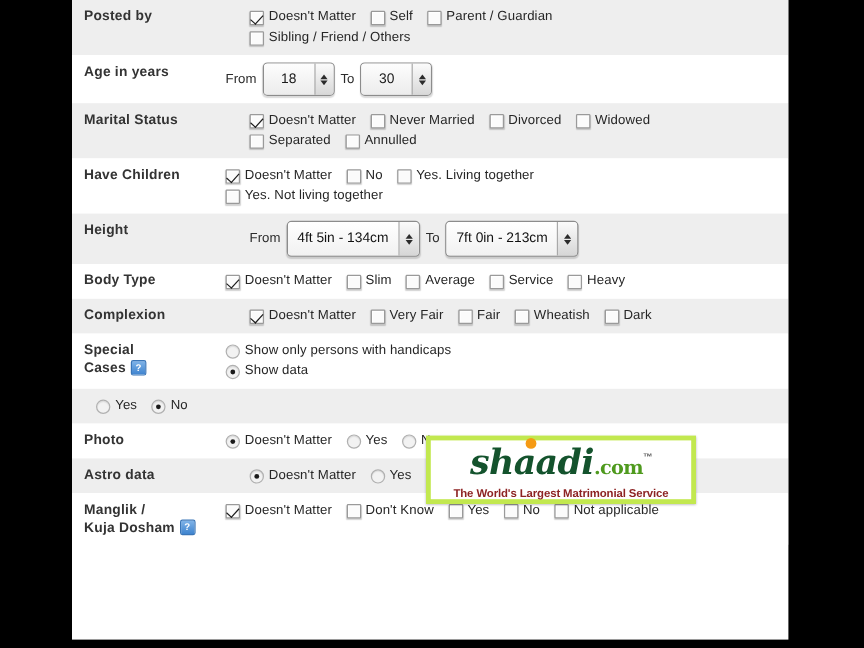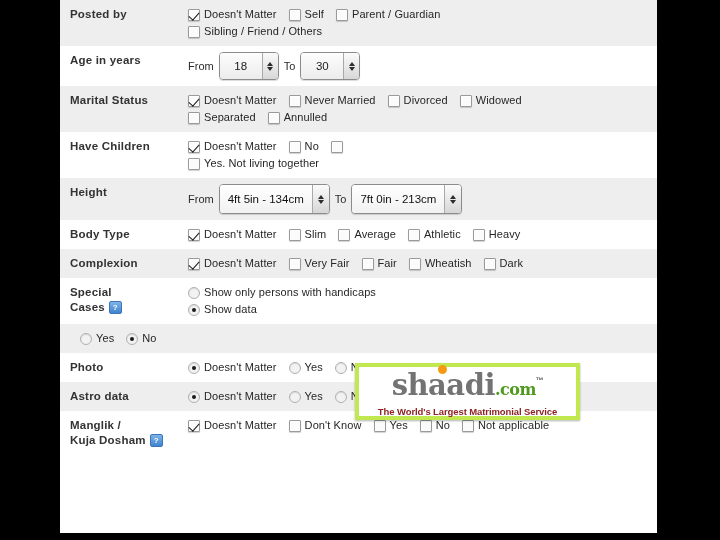--- a/index.html
+++ b/index.html
@@ -2,21 +2,21 @@
 <html><head>
 <meta charset="utf-8">
 <style>
   html,body{margin:0;padding:0;}
   body{
     width:720px;height:540px;background:#000;overflow:hidden;
     font-family:"Liberation Sans","DejaVu Sans",sans-serif;
   }
   #slide{position:absolute;left:60px;top:0;width:597px;height:533px;background:#fff;overflow:hidden;}
   .row{display:flex;align-items:flex-start;box-sizing:border-box;padding:6px 0 6px 10px;position:relative;}
-  .row.shade{background:#eeeeee;}
+  .row.shade{background:#eeeeee;gap:20px;}
   .row.plain{background:#ffffff;}
   .label{
     width:108px;flex:0 0 108px;font-size:11.5px;font-weight:bold;color:#333;
     letter-spacing:0.2px;line-height:15px;padding-top:1px;
   }
   .label .l2{display:block;}
   .fields{flex:1;padding-left:10px;position:relative;}
   .line{display:flex;align-items:center;flex-wrap:nowrap;line-height:17px;}
   .opt{display:inline-flex;align-items:center;margin-right:12px;white-space:nowrap;}
   .opt .txt{font-size:11px;color:#262626;margin-left:4px;letter-spacing:0.1px;}
@@ -83,21 +83,21 @@
     vertical-align:1px;margin-left:4px;
   }
   
   #logo{
     position:absolute;left:355px;top:363px;width:225px;height:57px;
     border:4px solid #c2e84f;background:#fff;box-sizing:border-box;
     display:flex;flex-direction:column;justify-content:center;align-items:center;
     box-shadow:0 1px 2px rgba(0,0,0,.3);
   }
   #logo .brand{position:relative;font-size:29px;font-weight:bold;line-height:30px;letter-spacing:-0.5px;}
-  #logo .brand .s1{color:#737373;font-family:"DejaVu Serif","Liberation Serif",serif;}
+  #logo .brand .s1{color:#14532d;font-family:"DejaVu Serif","Liberation Serif",serif;font-style:italic;}
   #logo .brand .s2{color:#4f9a1e;font-family:"DejaVu Serif","Liberation Serif",serif;font-size:16px;}
   #logo .brand .tm{font-size:8px;color:#555;vertical-align:12px;}
   #logo .dot{position:absolute;width:9px;height:9px;border-radius:50%;background:#f59a14;left:46px;top:-1px;}
   #logo .tag{font-size:9.5px;font-weight:bold;color:#8d2323;letter-spacing:-0.1px;margin-top:1px;}
 </style>
 </head>
 <body>
 
 <div id="slide">
     <div class="row shade">
@@ -188,20 +188,21 @@
           <span class="opt">
             <span class="cb on"></span>
             <span class="txt">Doesn't Matter</span>
           </span>
           <span class="opt">
             <span class="cb"></span>
             <span class="txt">No</span>
           </span>
           <span class="opt">
             <span class="cb"></span>
+            <span class="txt">Yes. Living together</span>
           </span>
         </div>
         <div class="line">
           <span class="opt">
             <span class="cb"></span>
             <span class="txt">Yes. Not living together</span>
           </span>
         </div>
       </div>
     </div>
@@ -239,21 +240,21 @@
           <span class="opt">
             <span class="cb"></span>
             <span class="txt">Slim</span>
           </span>
           <span class="opt">
             <span class="cb"></span>
             <span class="txt">Average</span>
           </span>
           <span class="opt">
             <span class="cb"></span>
-            <span class="txt">Athletic</span>
+            <span class="txt">Service</span>
           </span>
           <span class="opt">
             <span class="cb"></span>
             <span class="txt">Heavy</span>
           </span>
         </div>
       </div>
     </div>
     <div class="row shade">
       <div class="label"><span>Complexion</span></div>

